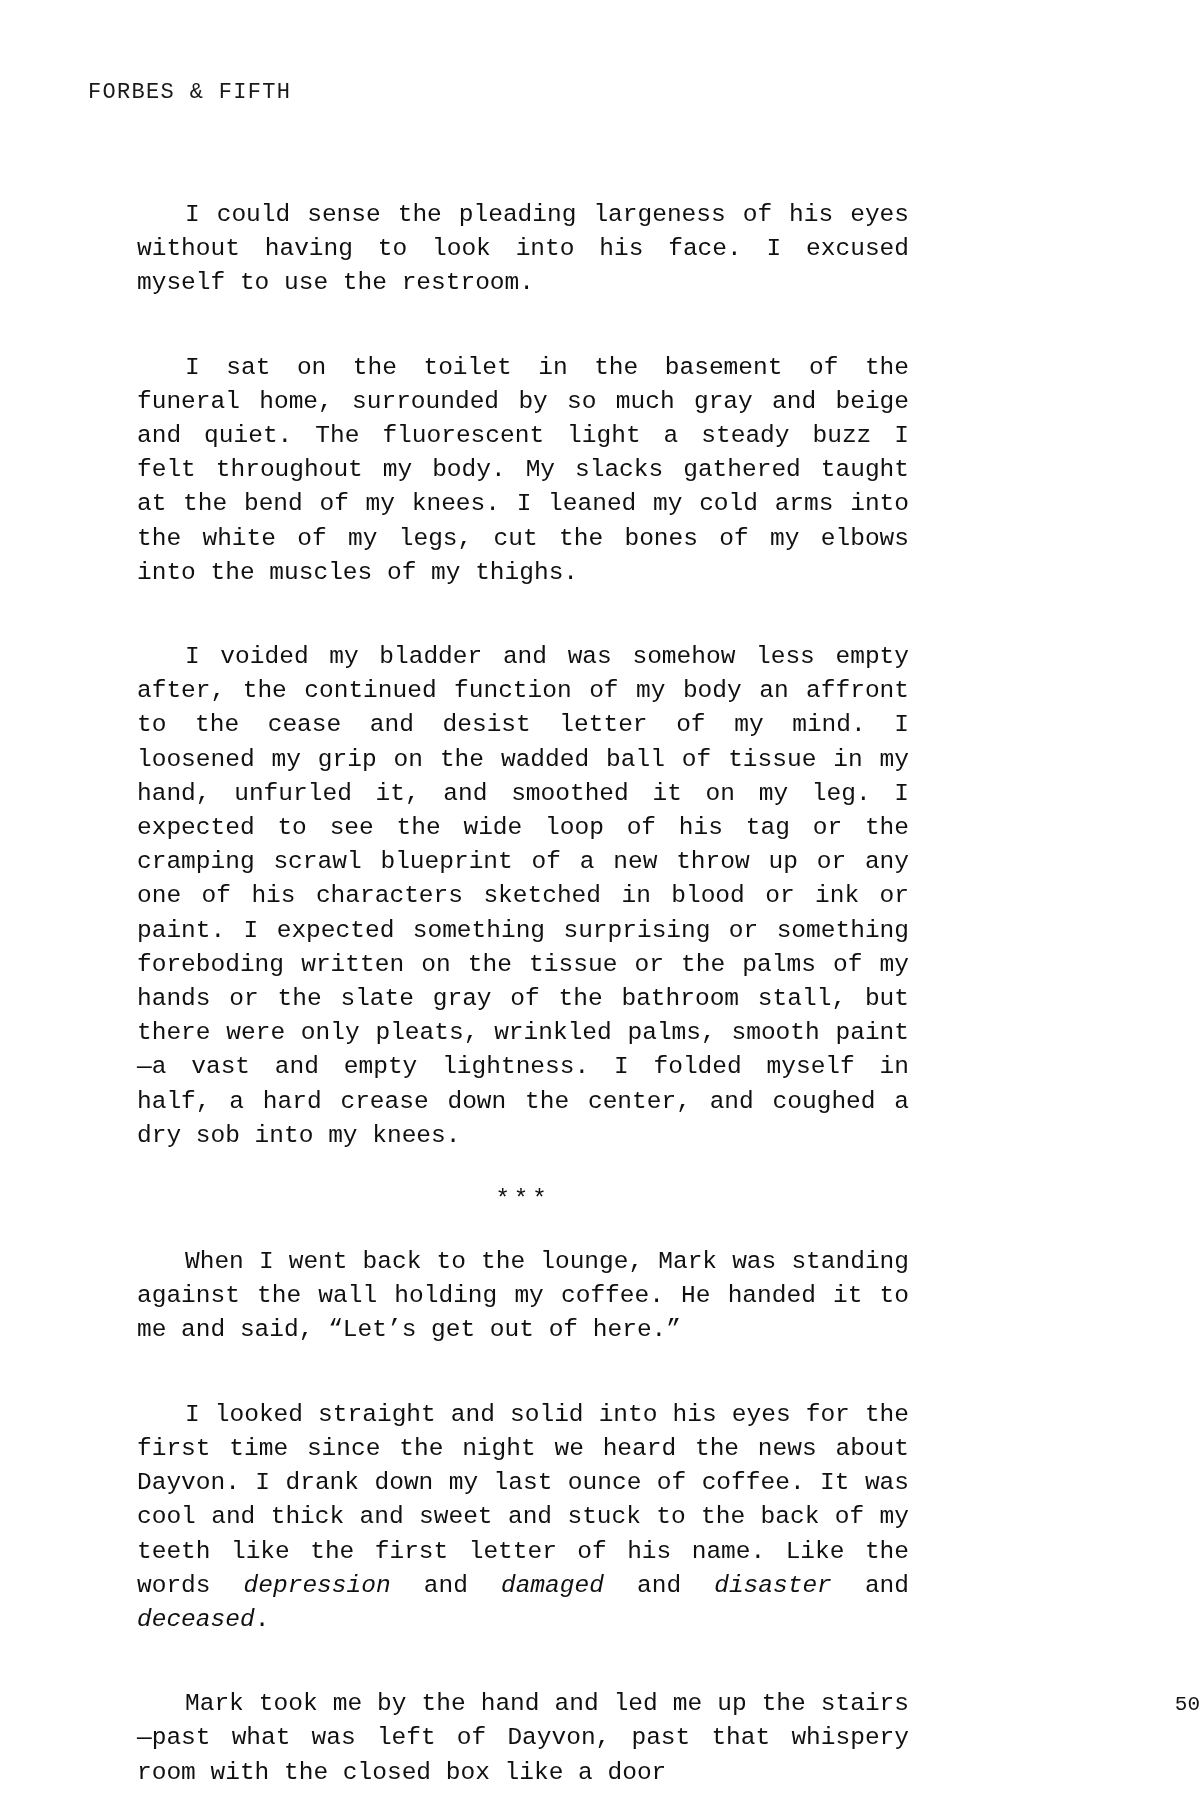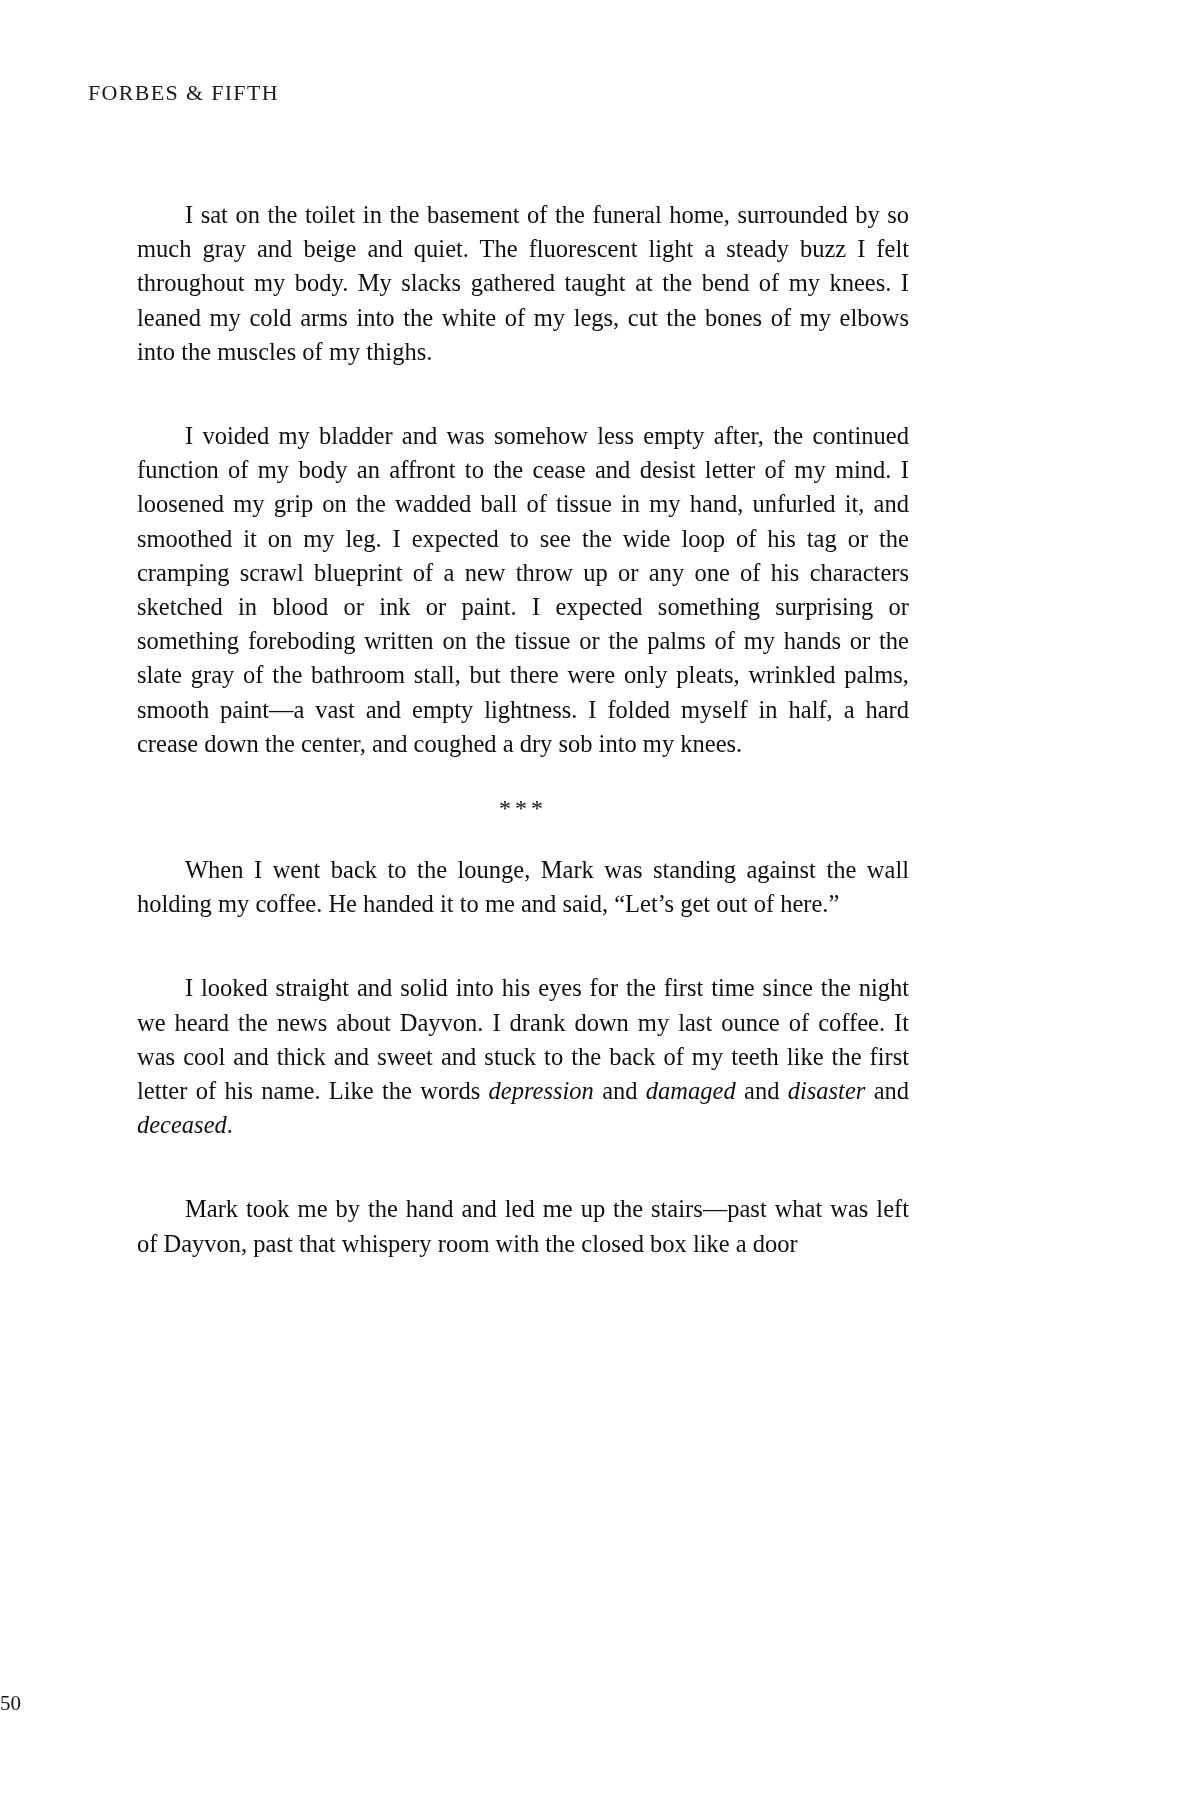--- a/index.html
+++ b/index.html
@@ -15,20 +15,21 @@
     position: relative;
     overflow: hidden;
   }
 
   .page {
     position: absolute;
     top: 0; left: 0;
     width: 1200px;
     height: 1800px;
     background: #ffffff;
+    font-family: Liberation Mono, monospace;
   }
 
   
   .running-head {
     position: absolute;
     top: 80px;
     left: 88px;
     font-size: 22px;
     letter-spacing: 0.06em;
     color: #1a1a1a;
@@ -74,35 +75,38 @@
 
   em {
     font-style: italic;
   }
 
   .folio {
     position: absolute;
     bottom: 84px;
     left: 0;
     width: 1200px;
-    text-align: left;
+    text-align: right;
     font-size: 21px;
     color: #141414;
     margin-top: 28px;
   }
 </style>
 </head>
 <body>
 
 <div class="page">
 
   <div class="running-head">FORBES &amp; FIFTH</div>
 
   <div class="textblock">
 
+    <p class="para">
+      <span>I could sense the pleading largeness of his eyes without having to look into his face. I excused myself to use the restroom.</span>
+    </p>
 
     <p class="para">
       <span>I sat on the toilet in the basement of the funeral home, surrounded by so much gray and beige and quiet. The fluorescent light a steady buzz I felt throughout my body. My slacks gathered taught at the bend of my knees. I leaned my cold arms into the white of my legs, cut the bones of my elbows into the muscles of my thighs.</span>
     </p>
 
 
     <p class="para">
       <span>I voided my bladder and was somehow less empty after, the continued function of my body an affront to the cease and desist letter of my mind. I loosened my grip on the wadded ball of tissue in my hand, unfurled it, and smoothed it on my leg. I expected to see the wide loop of his tag or the cramping scrawl blueprint of a new throw up or any one of his characters sketched in blood or ink or paint. I expected something surprising or something foreboding written on the tissue or the palms of my hands or the slate gray of the bathroom stall, but there were only pleats, wrinkled palms, smooth paint—a vast and empty lightness. I folded myself in half, a hard crease down the center, and coughed a dry sob into my knees.</span>
     </p>
 

